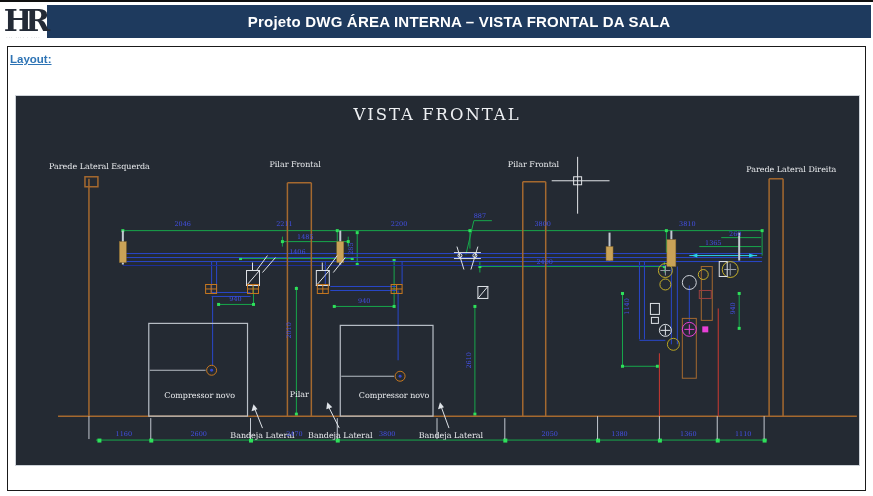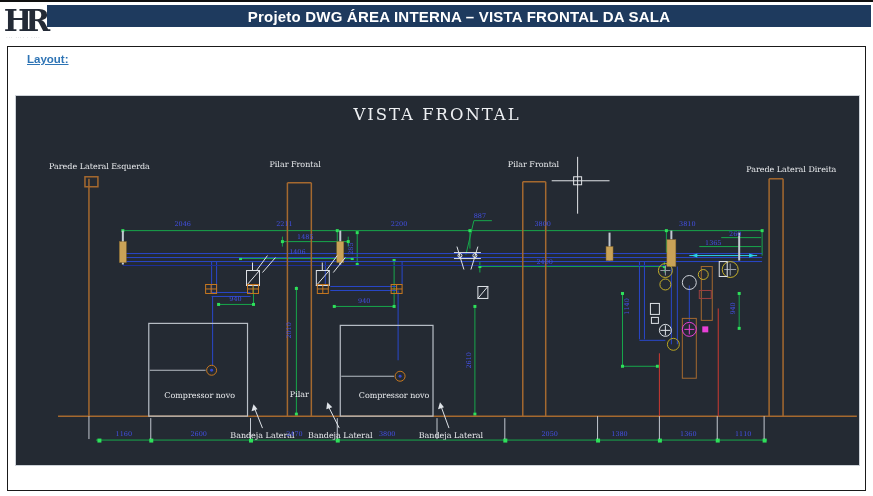--- a/index.html
+++ b/index.html
@@ -1,29 +1,29 @@
 <!DOCTYPE html>
 <html><head>
 <meta charset="utf-8">
 <style>
   html,body{margin:0;padding:0;background:#fff;}
   .page{position:relative;width:873px;height:496px;background:#fff;overflow:hidden;
         font-family:"Liberation Sans",sans-serif;border-top:2px solid #101010;box-sizing:border-box;}
   
   .topbar{position:absolute;left:0;top:2px;width:873px;height:40px;}
-  .navybar{position:absolute;left:47px;top:1px;right:2px;height:22px;background:#1e3a5e;
+  .navybar{position:absolute;left:47px;top:1px;right:2px;height:33px;background:#1e3a5e;
            display:flex;align-items:center;justify-content:center;}
   .navybar .title{color:#ffffff;font-weight:bold;font-size:15px;letter-spacing:.2px;}
   .logobox{position:absolute;left:0;top:0;width:47px;height:42px;background:#fff;text-align:center;}
   .logo-hr{font-family:"DejaVu Serif",serif;font-size:30px;font-weight:bold;color:#232a36;
            letter-spacing:-7px;line-height:32px;margin-top:1px;}
   .logo-tag{font-size:4px;color:#8a8f96;letter-spacing:1px;margin-top:-2px;}
   
   .frame{position:absolute;left:7px;top:44px;width:859px;height:445px;border:1px solid #1a1a1a;box-sizing:border-box;}
-  .layout-label{position:absolute;left:19px;top:6px;color:#2e74b5;font-size:11.5px;font-weight:bold;text-decoration:underline;}
+  .layout-label{position:absolute;left:2px;top:6px;color:#2e74b5;font-size:11.5px;font-weight:bold;text-decoration:underline;}
   
   .viewport{position:absolute;left:7px;top:48px;width:845px;height:371px;background:#242a33;
             border:1px solid #cdd2d8;box-sizing:border-box;}
   svg{display:block;}
   .cad-label{fill:#e9ebee;font-family:"DejaVu Serif",serif;font-size:8px;}
   .cad-title{fill:#eef0f3;font-family:"DejaVu Serif",serif;font-size:16.5px;letter-spacing:2px;}
   .dim-label{fill:#4350e6;font-family:"DejaVu Serif",serif;font-size:6.5px;}
 </style>
 </head>
 <body>

